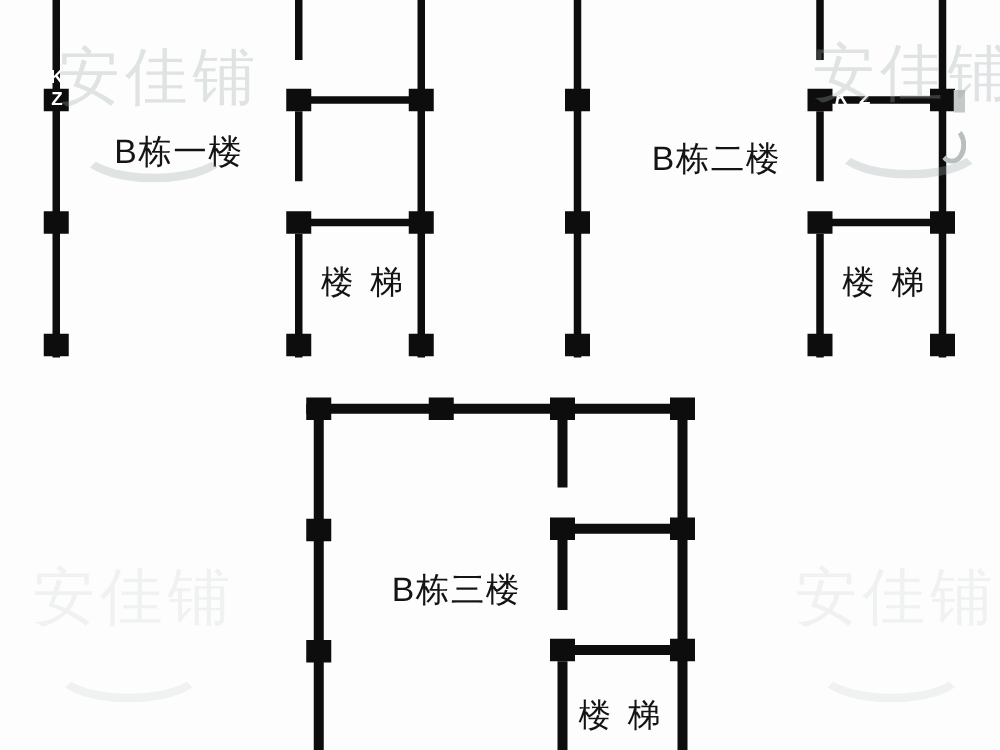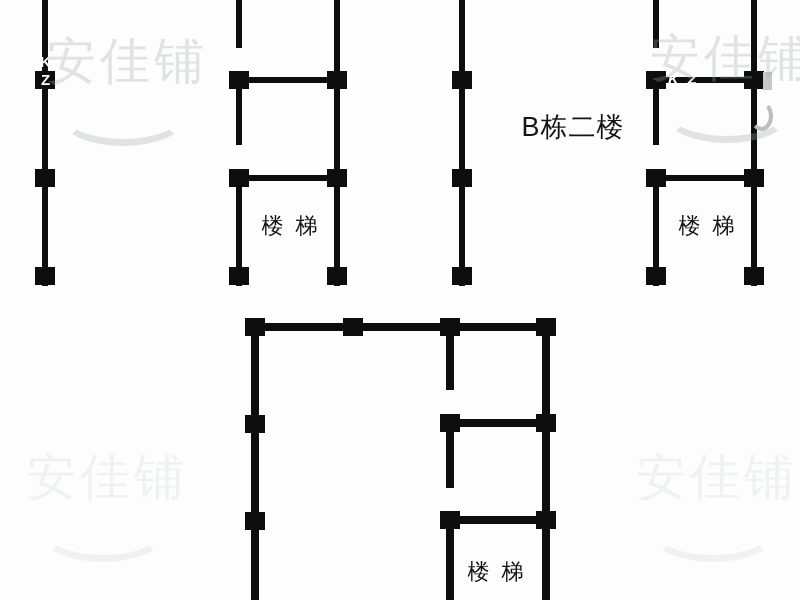--- a/index.html
+++ b/index.html
@@ -12,21 +12,21 @@
   .stage{position:absolute;left:0;top:0;width:800px;height:600px;}
   .wall{position:absolute;z-index:1;}
   .column{position:absolute;z-index:2;}
   .lbl{
     position:absolute;z-index:3;
     transform:translate(-50%,-50%);
     color:#141414;white-space:nowrap;
     font-weight:500;
   }
   .lbl.title{font-size:27px;letter-spacing:1px;}
-  .lbl.stair{font-size:22px;letter-spacing:3px;}
+  .lbl.stair{font-size:26px;letter-spacing:3px;}
   .kz{
     position:absolute;z-index:4;color:#ffffff;
     font-weight:bold;white-space:nowrap;
   }
   .kz-vert{
     left:36px;top:50px;width:18px;height:42px;
     font-size:15px;line-height:1.25;text-align:center;
     writing-mode:vertical-rl;text-orientation:upright;letter-spacing:1px;
   }
   .kz-line{
@@ -55,21 +55,23 @@
     border-radius:50%;
   }
   .ghost.top{color:rgba(158,170,170,0.30);}
   .ghost.bottom{color:rgba(188,198,198,0.20);}
 </style>
 </head>
 <body>
 
 <div class="stage">
 
+  <div class="lbl title" style="left:143px;top:121px;">B栋一楼</div>
   <div class="lbl title" style="left:573px;top:127px;text-align:center;">B栋二楼</div>
+  <div class="lbl title" style="left:365px;top:472px;">B栋三楼</div>
 
   <div class="lbl stair" style="left:291px;top:226px;">楼 梯</div>
   <div class="lbl stair" style="left:708px;top:226px;">楼 梯</div>
   <div class="lbl stair" style="left:497px;top:572px;">楼 梯</div>
 
   <div class="kz kz-vert">KZ</div>
   <div class="kz kz-line">KZ</div>
   <div class="smudge"></div>
   <div class="smudge2"></div>
 

